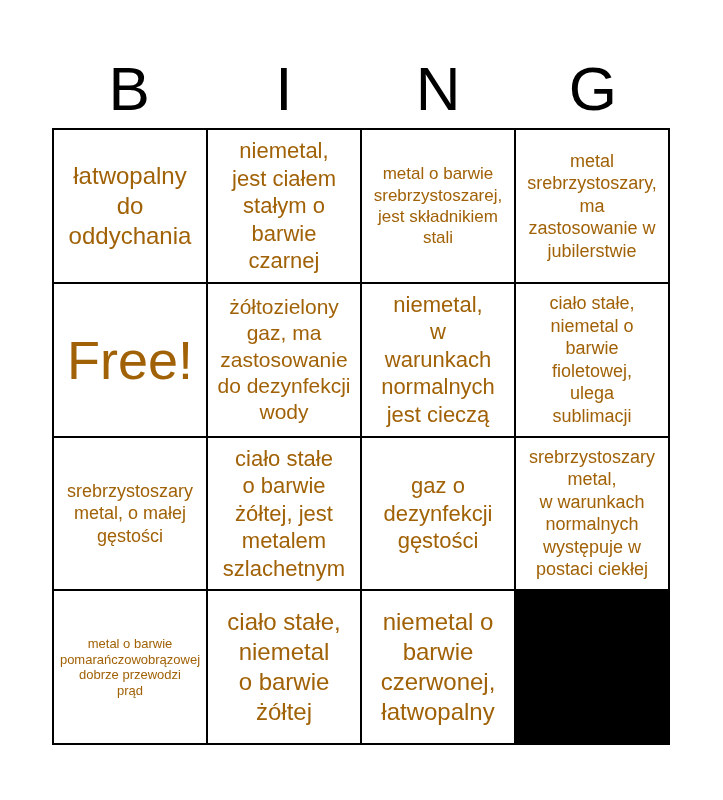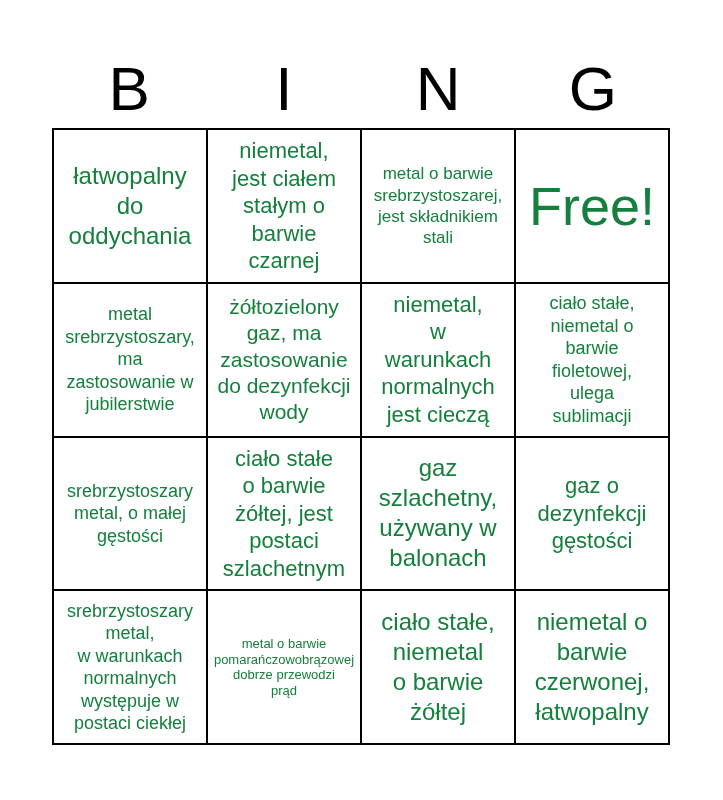--- a/index.html
+++ b/index.html
@@ -42,21 +42,21 @@
   }
   .bingo-cell {
     background: #ffffff;
     display: flex;
     align-items: center;
     justify-content: center;
     text-align: center;
     white-space: pre-line;
     line-height: 1.25;
     padding: 3px;
-    color: #15803d;
+    color: #a16207;
     cursor: pointer;
   }
   .fs24 { font-size: 24px; }
   .fs22 { font-size: 22px; }
   .fs21 { font-size: 21px; }
   .fs18 { font-size: 18px; }
   .fs17 { font-size: 17px; }
   .fs13 { font-size: 13px; line-height: 1.2; }
   .free { font-size: 54px; line-height: 1; }
 </style>
@@ -78,27 +78,27 @@
 oddychania</div>
     <div class="bingo-cell fs22">niemetal,
 jest ciałem
 stałym o
 barwie
 czarnej</div>
     <div class="bingo-cell fs17">metal o barwie
 srebrzystoszarej,
 jest składnikiem
 stali</div>
-    <div class="bingo-cell free">Free!</div>
-
     <div class="bingo-cell fs18">metal
 srebrzystoszary,
 ma
 zastosowanie w
 jubilerstwie</div>
+
+    <div class="bingo-cell free">Free!</div>
     <div class="bingo-cell fs21">żółtozielony
 gaz, ma
 zastosowanie
 do dezynfekcji
 wody</div>
     <div class="bingo-cell fs22">niemetal,
 w
 warunkach
 normalnych
 jest cieczą</div>
@@ -108,26 +108,22 @@
 fioletowej,
 ulega
 sublimacji</div>
 
     <div class="bingo-cell fs18">srebrzystoszary
 metal, o małej
 gęstości</div>
     <div class="bingo-cell fs22">ciało stałe
 o barwie
 żółtej, jest
-postaci
+metalem
 szlachetnym</div>
-    <div class="bingo-cell fs24">gaz
-szlachetny,
-używany w
-balonach</div>
     <div class="bingo-cell fs22">gaz o
 dezynfekcji
 gęstości</div>
 
     <div class="bingo-cell fs18">srebrzystoszary
 metal,
 w warunkach
 normalnych
 występuje w
 postaci ciekłej</div>

